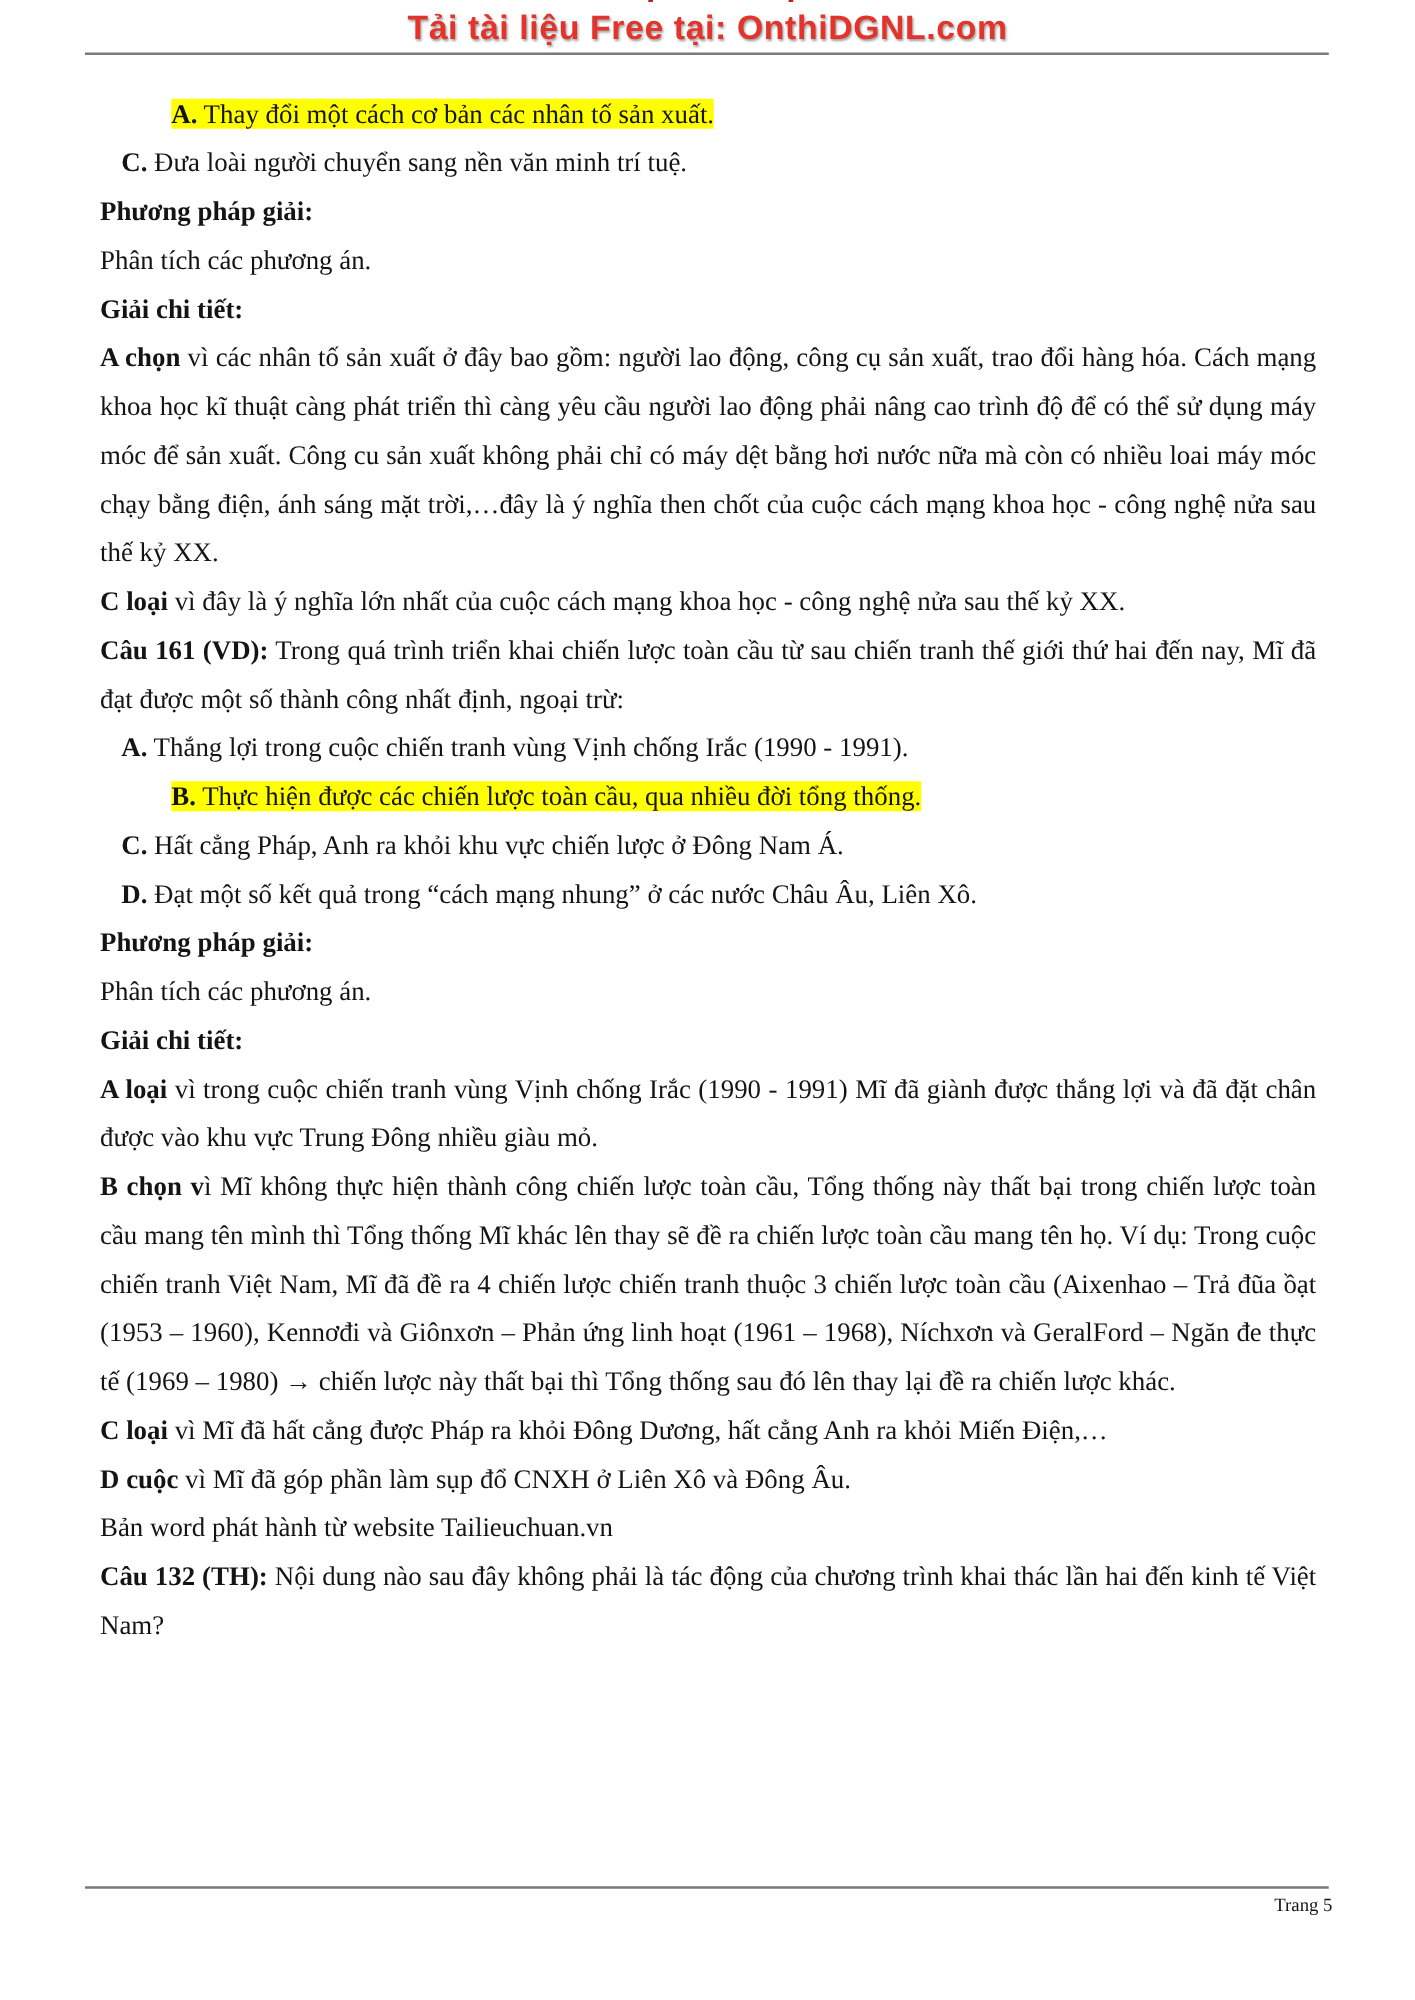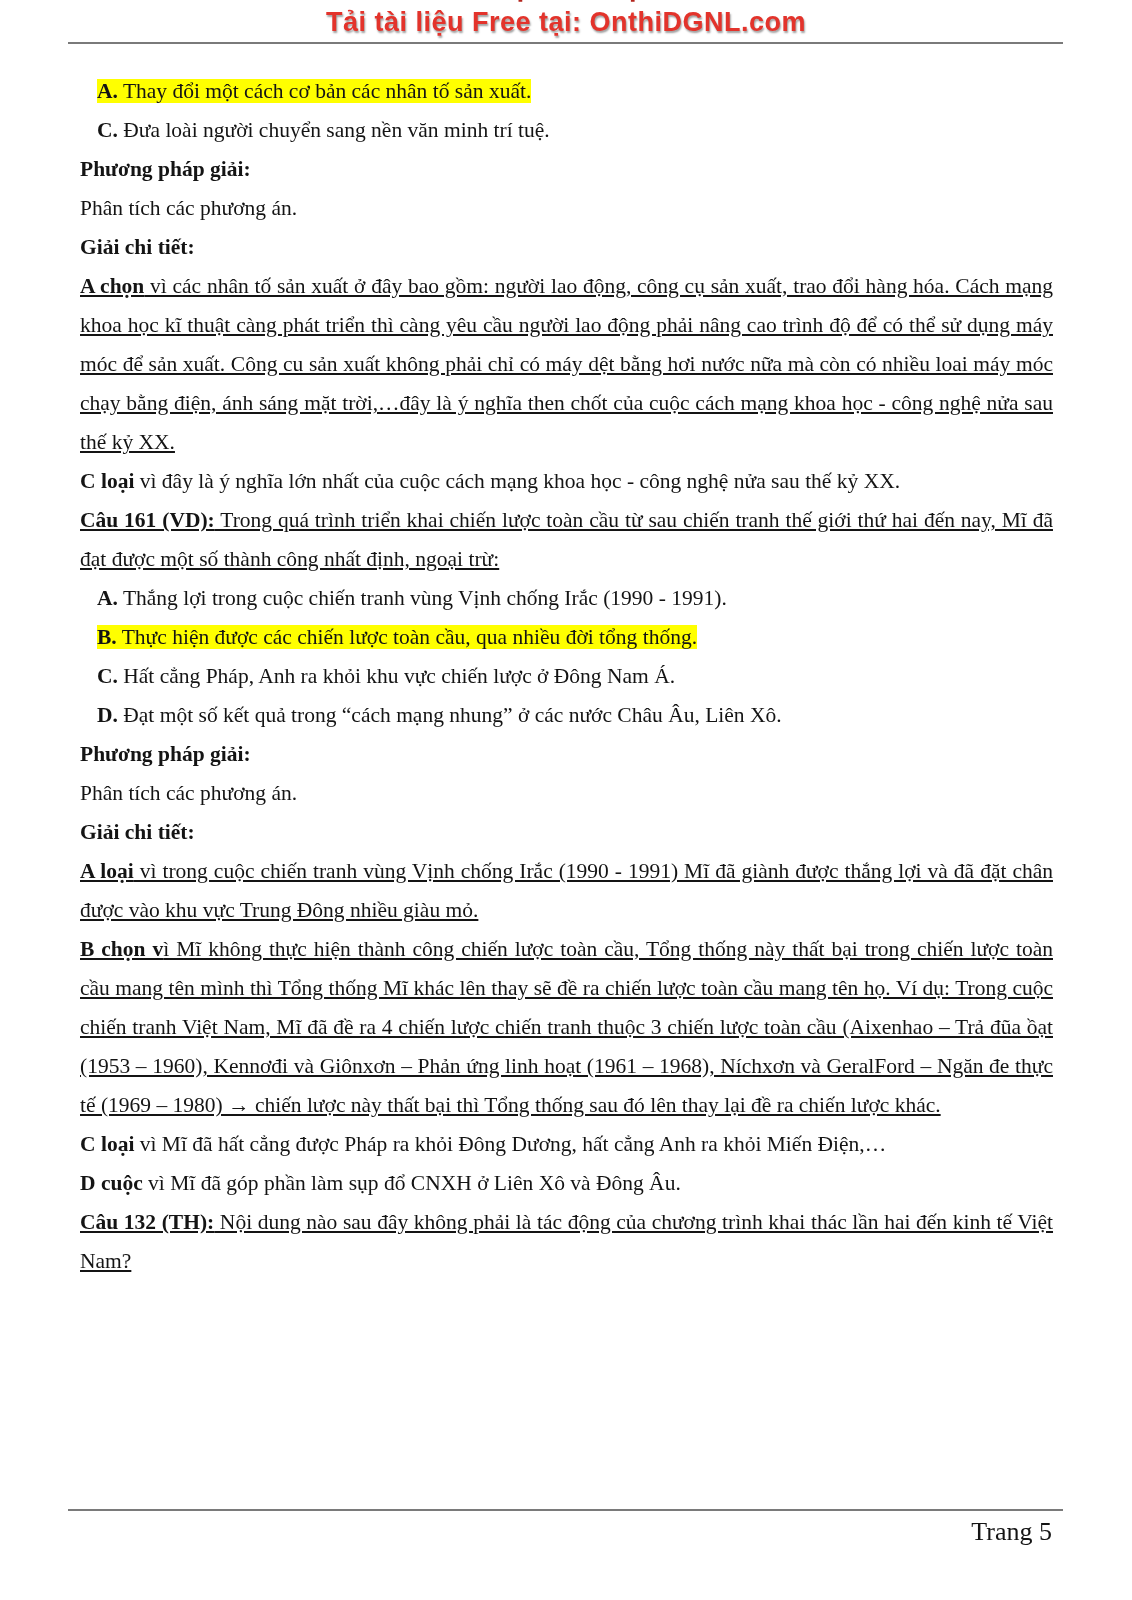--- a/index.html
+++ b/index.html
@@ -37,27 +37,27 @@
   }
   .rule-top { top:42px; }
   .rule-bottom { top:1509px; }
   
   .content {
     position:absolute; top:72px; left:80px; width:973px;
     font-size:21.5px; line-height:39px;
   }
   .content p { margin:0; }
   .option { padding-left:17px; }
-  .hl { background:#ffff00; }
-  .justify { text-align:justify; text-justify:inter-word;text-decoration:underline; }
+  .hl { background:#ffff00;margin-left:40px; }
+  .justify { text-align:justify; text-justify:inter-word; }
   b, .bold { font-weight:bold; }
   
   .page-number {
-    position:absolute; top:1517px; right:80px;
-    font-size:26px; color:#141414;
+    position:absolute; top:1517px; right:66px;
+    font-size:15px; color:#141414;
   }
 </style>
 </head>
 <body>
 
 <div class="top-remnant">
   <span>Tải tài liệu Free tại: OnthiDGNL.com</span>
 </div>
 
 <div class="banner">Tải tài liệu Free tại: OnthiDGNL.com</div>
@@ -77,18 +77,19 @@
     <p class="option"><span class="hl"><b>B.</b> Thực hiện được các chiến lược toàn cầu, qua nhiều đời tổng thống.</span></p>
     <p class="option"><span><b>C.</b> Hất cẳng Pháp, Anh ra khỏi khu vực chiến lược ở Đông Nam Á.</span></p>
     <p class="option"><span><b>D.</b> Đạt một số kết quả trong “cách mạng nhung” ở các nước Châu Âu, Liên Xô.</span></p>
     <p><b>Phương pháp giải:</b></p>
     <p>Phân tích các phương án.</p>
     <p><b>Giải chi tiết:</b></p>
     <p class="justify"><b>A loại</b> vì trong cuộc chiến tranh vùng Vịnh chống Irắc (1990 - 1991) Mĩ đã giành được thắng lợi và đã đặt chân được vào khu vực Trung Đông nhiều giàu mỏ.</p>
     <p class="justify"><b>B chọn v</b>ì Mĩ không thực hiện thành công chiến lược toàn cầu, Tổng thống này thất bại trong chiến lược toàn cầu mang tên mình thì Tổng thống Mĩ khác lên thay sẽ đề ra chiến lược toàn cầu mang tên họ. Ví dụ: Trong cuộc chiến tranh Việt Nam, Mĩ đã đề ra 4 chiến lược chiến tranh thuộc 3 chiến lược toàn cầu (Aixenhao – Trả đũa ồạt (1953 – 1960), Kennơđi và Giônxơn – Phản ứng linh hoạt (1961 – 1968), Níchxơn và GeralFord – Ngăn đe thực tế (1969 – 1980) → chiến lược này thất bại thì Tổng thống sau đó lên thay lại đề ra chiến lược khác.</p>
     <p class=""><b>C loại</b> vì Mĩ đã hất cẳng được Pháp ra khỏi Đông Dương, hất cẳng Anh ra khỏi Miến Điện,…</p>
     <p class=""><b>D cuộc</b> vì Mĩ đã góp phần làm sụp đổ CNXH ở Liên Xô và Đông Âu.</p>
+    <p>Bản word phát hành từ website Tailieuchuan.vn</p>
     <p class="justify"><b>Câu 132 (TH):</b> Nội dung nào sau đây không phải là tác động của chương trình khai thác lần hai đến kinh tế Việt Nam?</p>
   </main>
 
 <div class="rule rule-bottom"></div>
 
 <div class="page-number">Trang 5</div>
 
 </body></html>

